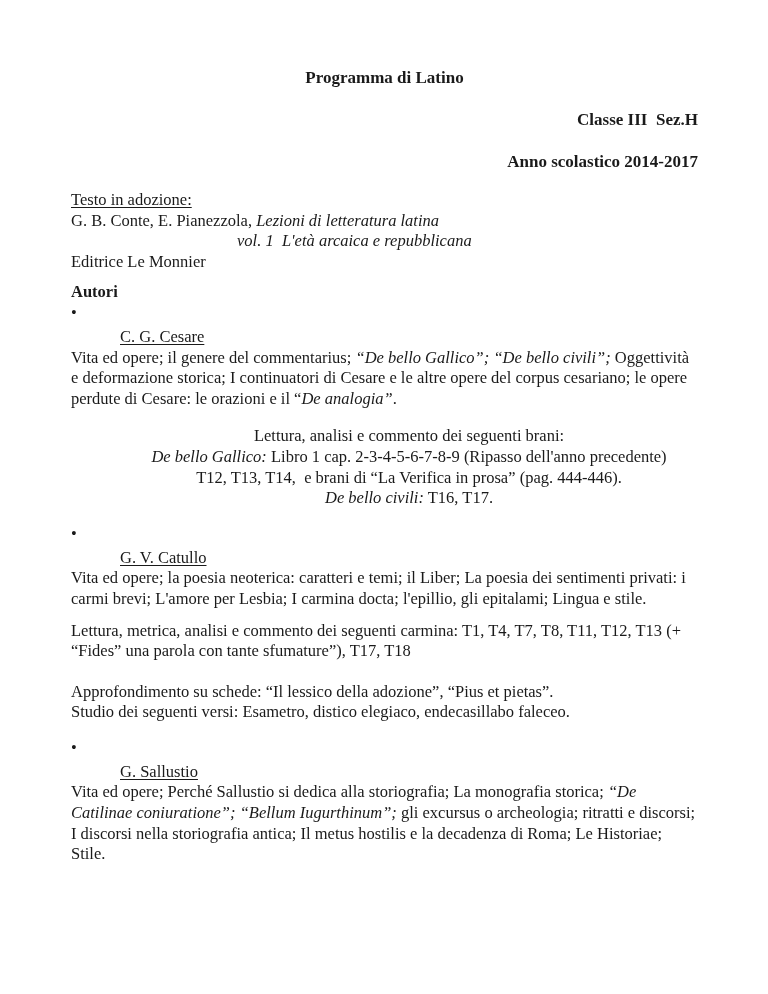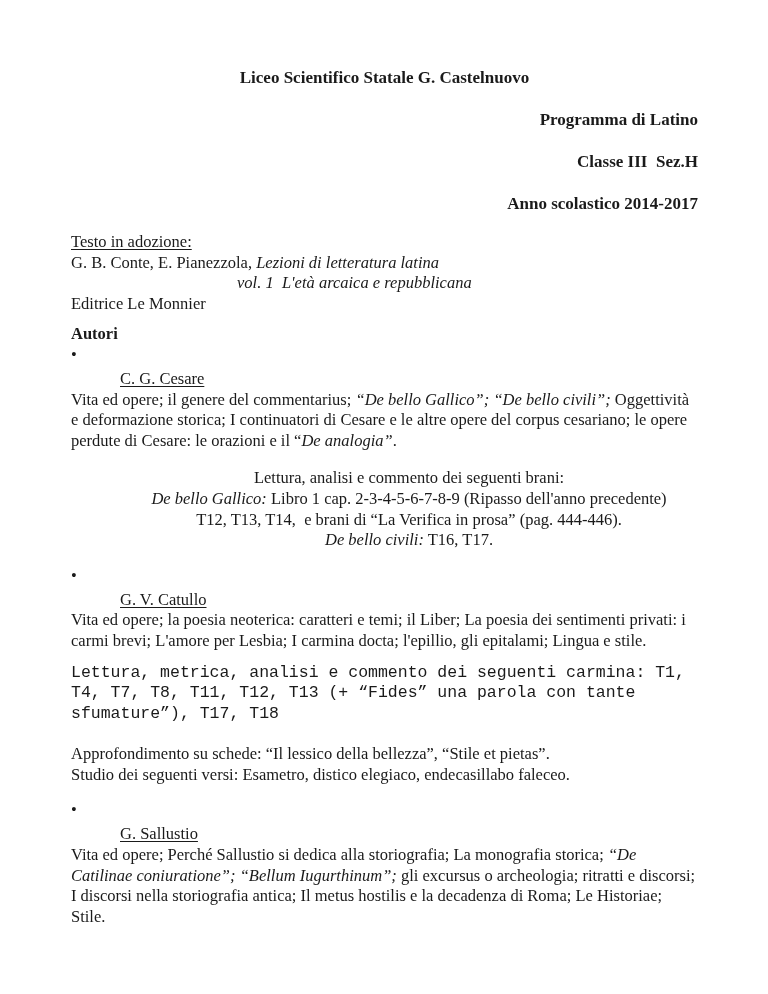--- a/index.html
+++ b/index.html
@@ -24,29 +24,28 @@
   .line, .para { white-space:pre-wrap; }
   .it { font-style:italic; }
   .u  { text-decoration:underline; text-underline-offset:2px;margin-top:24px; }
   .adozione { margin-top:18px; }
   .indent-vol { padding-left:166px; }
   .autori-heading { margin-top:10px; font-weight:bold; }
   .bullet-line { display:flex; }
   .bullet { width:49px; flex:0 0 49px; }
   .reading { padding-left:49px; margin-top:17px;text-align:center; }
   .mt-author { margin-top:15px; }
-  .mt-read2 { margin-top:11px;font-family:Liberation Mono, monospace; }
+  .mt-read2 { margin-top:11px; }
   .mt-cards { margin-top:20px; }
 </style>
 </head>
 <body>
 
 <div class="page">
 
-  <div class="heading">Liceo Scientifico Statale G. Castelnuovo</div>
   <div class="heading">Programma di Latino</div>
   <div class="heading">Classe III  Sez.H</div>
   <div class="heading">Anno scolastico 2014-2017</div>
 
   <div class="adozione">
     <div class="line"><span class="u">Testo in adozione:</span></div>
     <div class="line"><span>G. B. Conte, E. Pianezzola, </span><span class="it">Lezioni di letteratura latina</span></div>
     <div class="line indent-vol it">vol. 1  L'età arcaica e repubblicana</div>
     <div class="line">Editrice Le Monnier</div>
   </div>
@@ -65,21 +64,21 @@
     <div class="line">T12, T13, T14,  e brani di “La Verifica in prosa” (pag. 444-446).</div>
     <div class="line"><span class="it">De bello civili:</span><span> T16, T17.</span></div>
   </div>
 
   <div class="bullet-line mt-author">
     <span class="bullet">•</span>
     <span class="u">G. V. Catullo</span>
   </div>
   <p class="para">Vita ed opere; la poesia neoterica: caratteri e temi; il Liber; La poesia dei sentimenti privati: i carmi brevi; L'amore per Lesbia; I carmina docta; l'epillio, gli epitalami; Lingua e stile.</p>
   <p class="para mt-read2">Lettura, metrica, analisi e commento dei seguenti carmina: T1, T4, T7, T8, T11, T12, T13 (+ “Fides” una parola con tante sfumature”), T17, T18</p>
-  <p class="para mt-cards">Approfondimento su schede: “Il lessico della bellezza”, “Stile et pietas”.</p>
+  <p class="para mt-cards">Approfondimento su schede: “Il lessico della adozione”, “Pius et pietas”.</p>
   <p class="para">Studio dei seguenti versi: Esametro, distico elegiaco, endecasillabo faleceo.</p>
 
   <div class="bullet-line mt-author">
     <span class="bullet">•</span>
     <span class="u">G. Sallustio</span>
   </div>
   <p class="para"><span>Vita ed opere; Perché Sallustio si dedica alla storiografia; La monografia storica; </span><span class="it">“De Catilinae coniuratione”; “Bellum Iugurthinum”;</span><span> gli excursus o archeologia; ritratti e discorsi; I discorsi nella storiografia antica; Il metus hostilis e la decadenza di Roma; Le Historiae; Stile.</span></p>
 
 </div>
 

